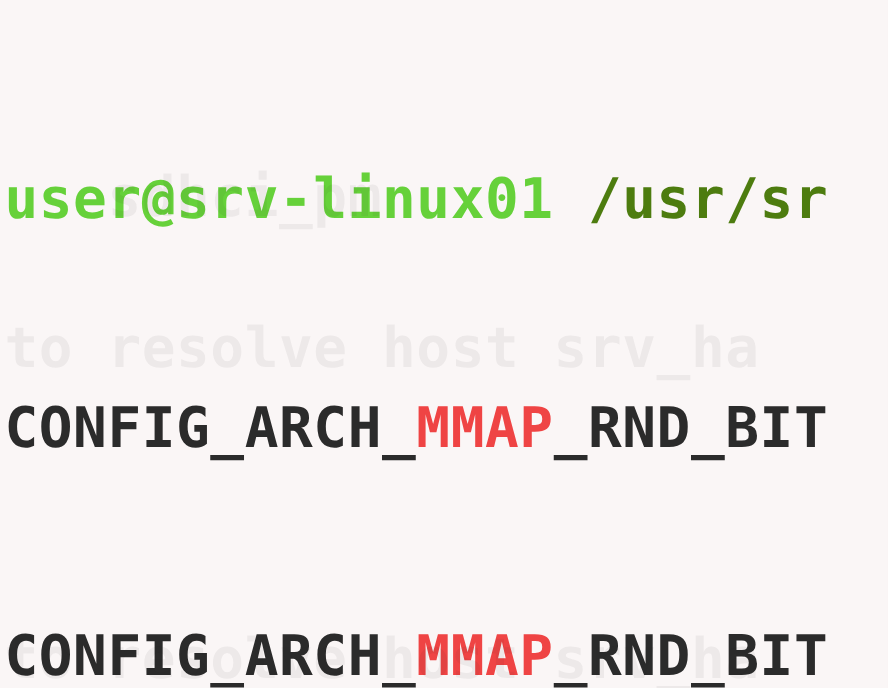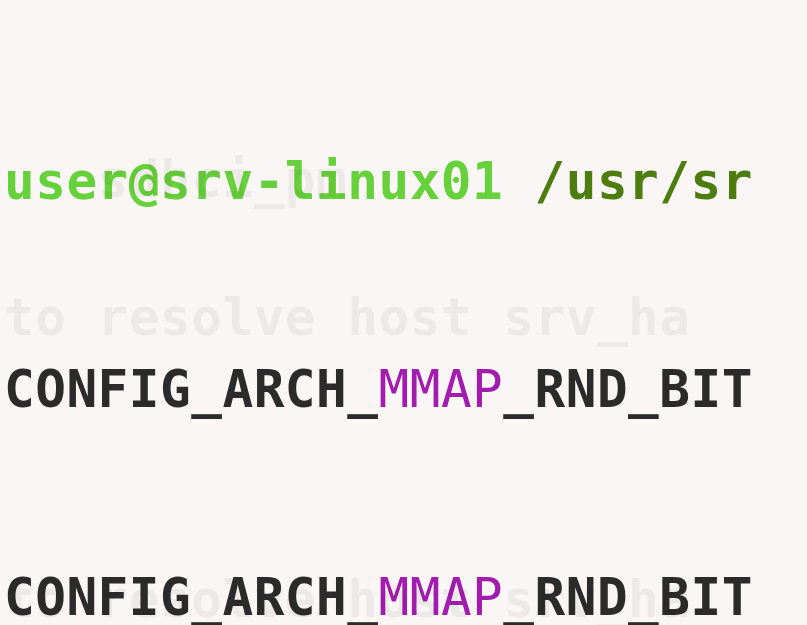--- a/index.html
+++ b/index.html
@@ -14,21 +14,21 @@
     font-size: 51px;
     line-height: 1.36;
     letter-spacing: 0.5px;
     font-weight: 600;
     color: #2b2b2b;
     white-space: pre;
     padding: 8px 0 0 4px;
   }
   .user { color: #66d13a; font-weight: 700; margin-top: 33px; }
   .path { color: #4d7c0f; font-weight: 700; }
-  .hl   { color: #a21caf; font-weight: 400; }
+  .hl   { color: #ef4444; font-weight: 700; }
   .faint-row {
     position: absolute;
     left: 4px;
     color: rgba(40,40,40,0.06);
     font-family: "Menlo","Consolas","DejaVu Sans Mono",monospace;
     font-size: 51px;
     font-weight: 600;
     letter-spacing: 0.5px;
     white-space: pre;
     pointer-events: none;

